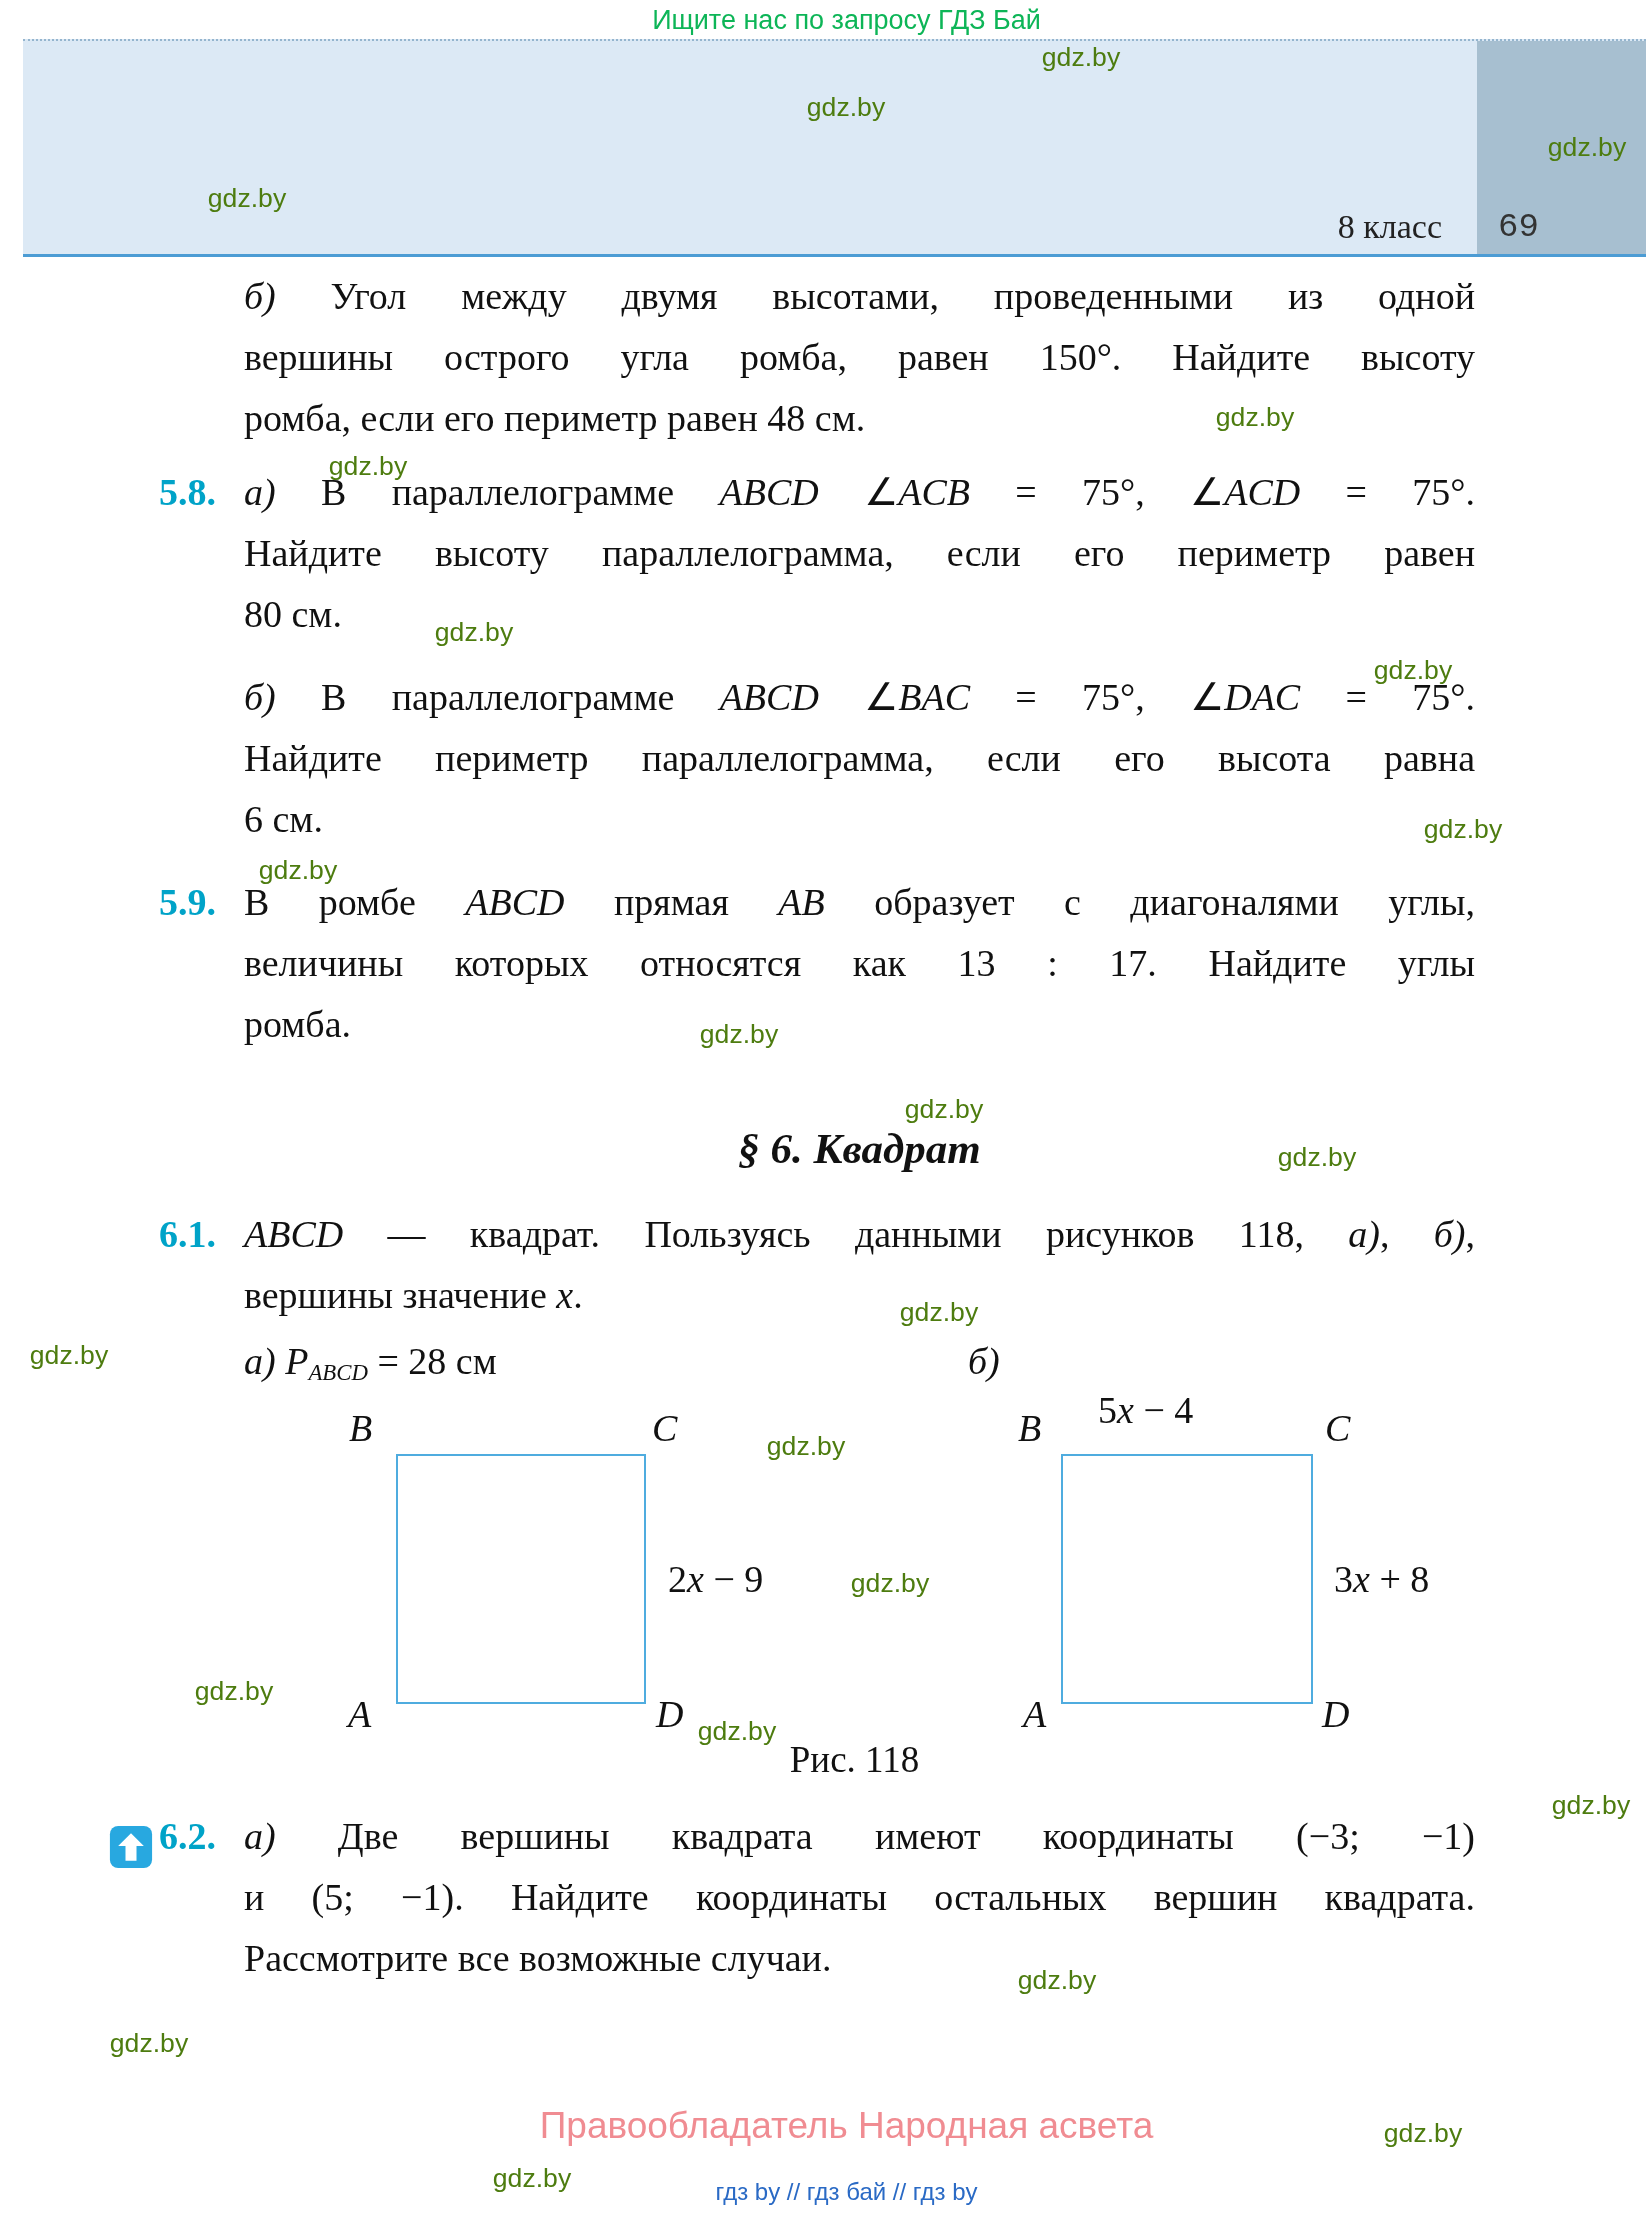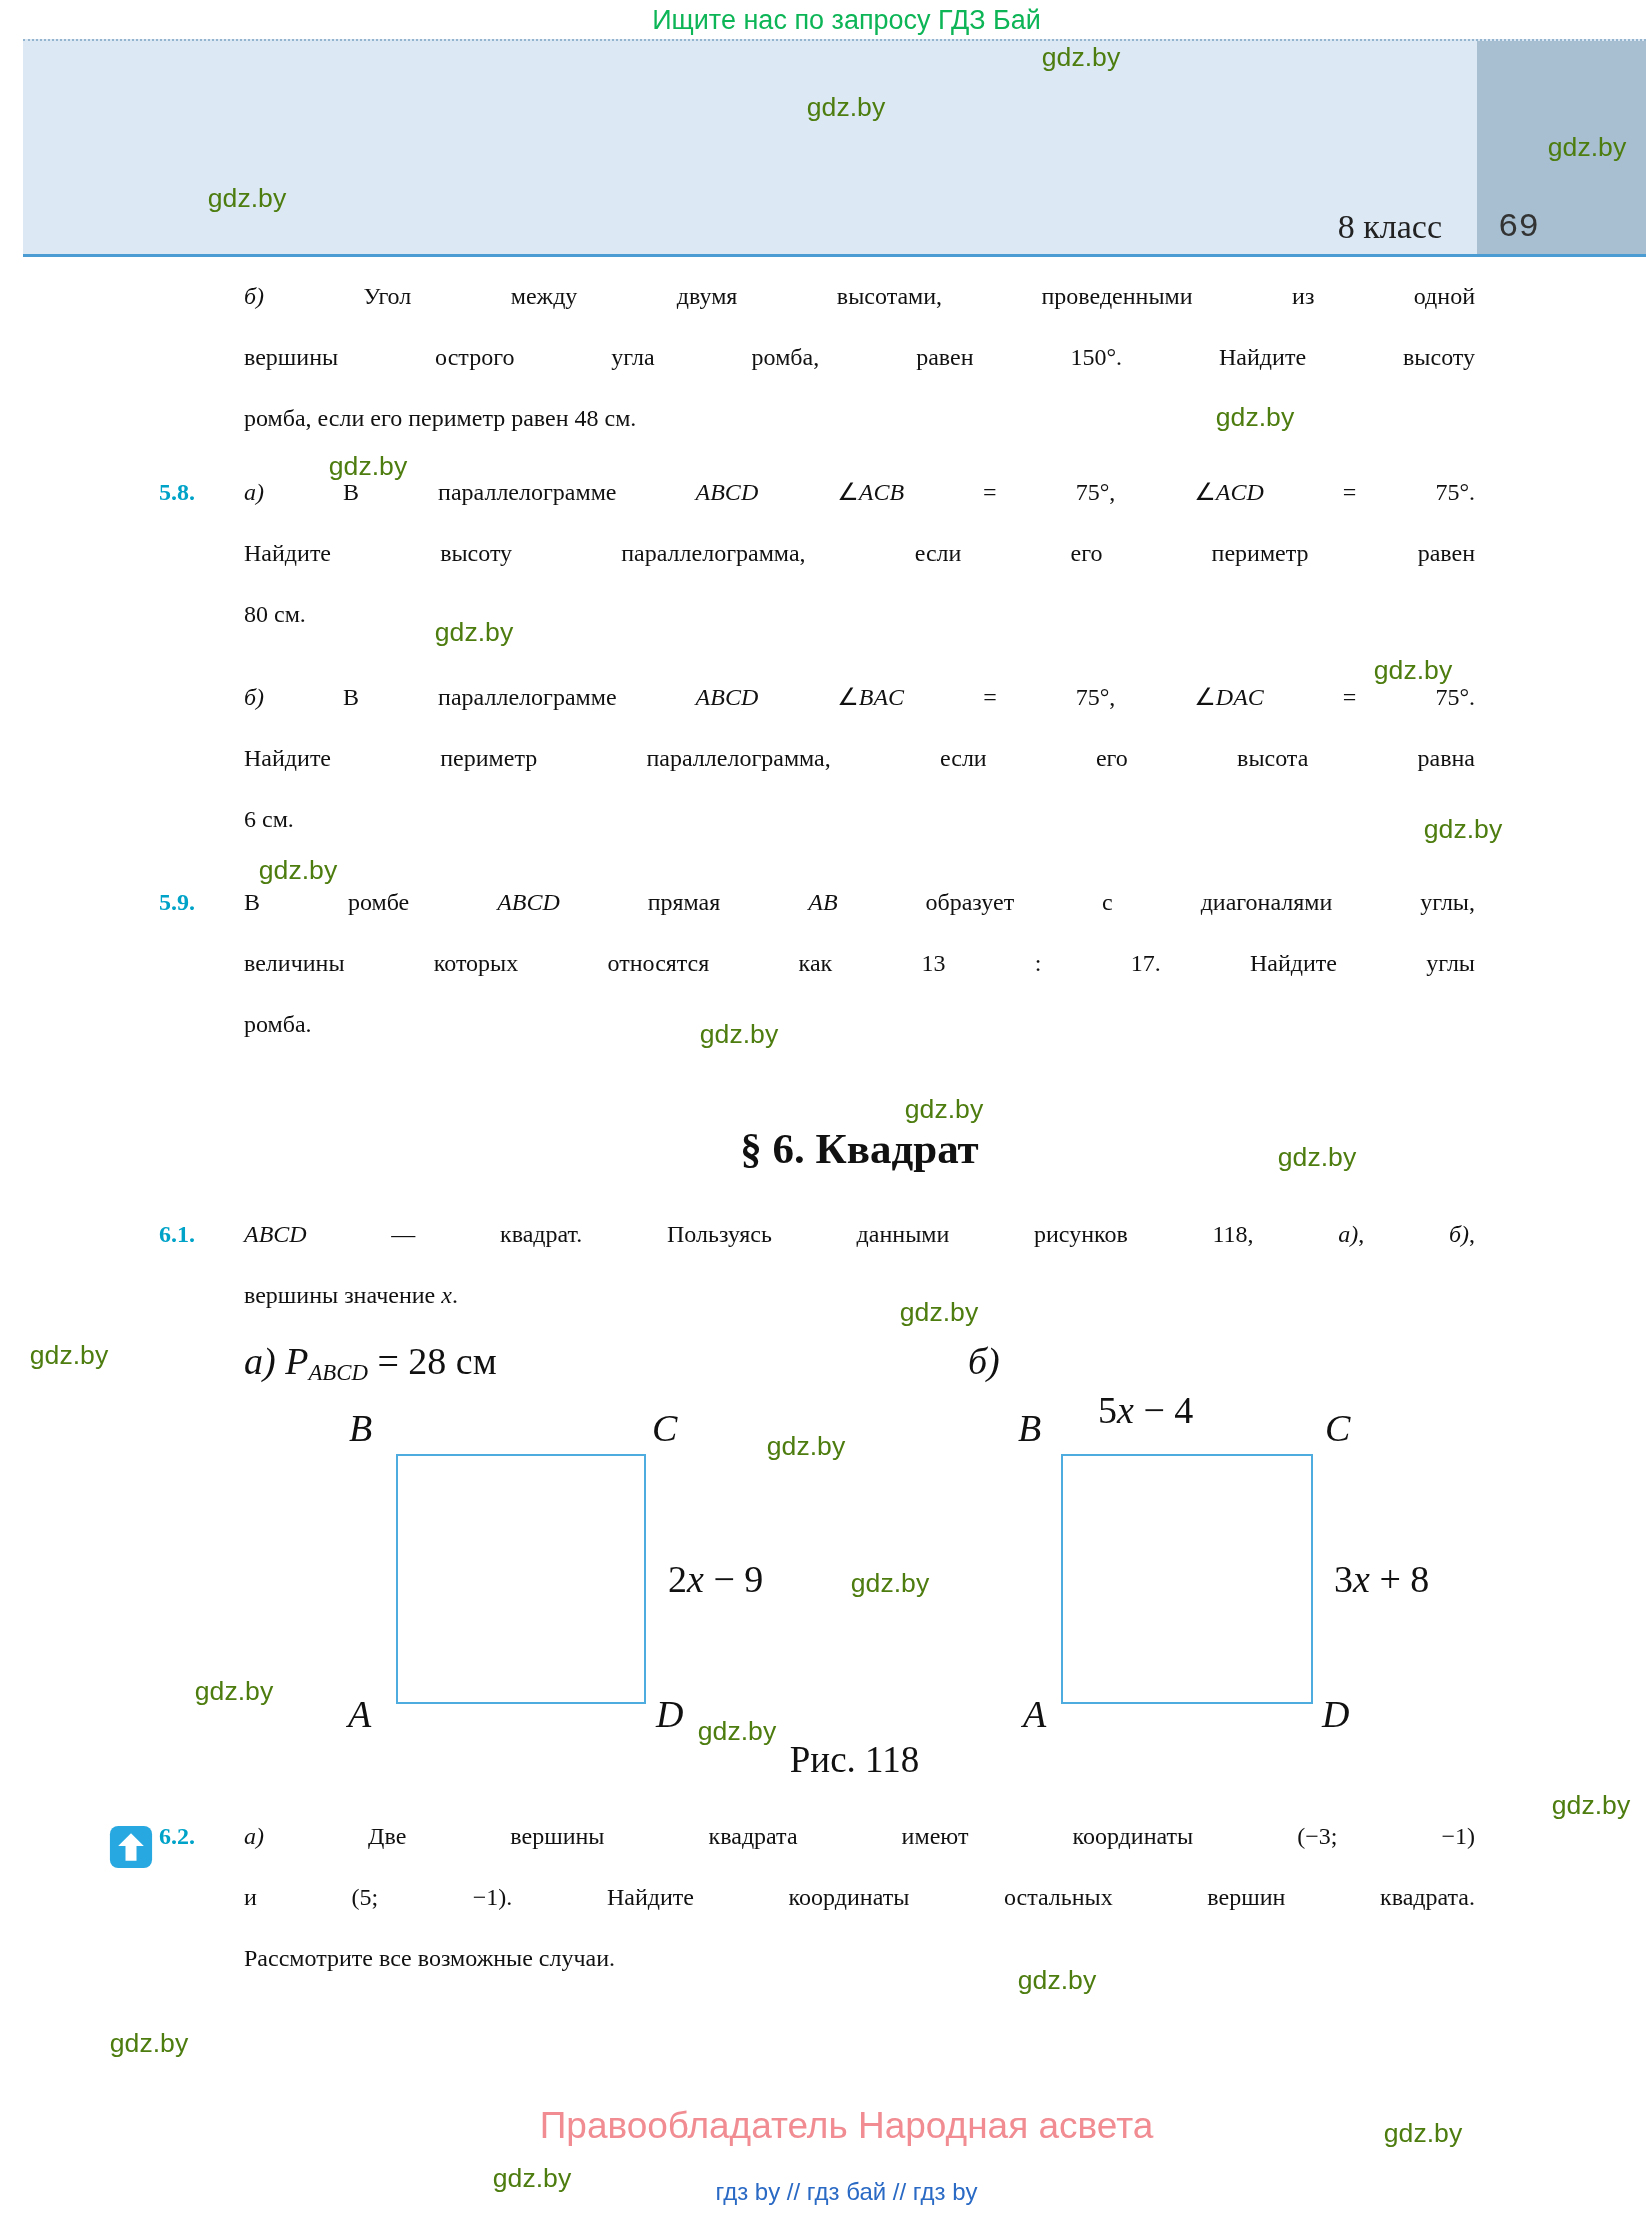--- a/index.html
+++ b/index.html
@@ -13,29 +13,29 @@
     font-family:"Liberation Sans", sans-serif; font-size:27px; color:#0DB557;
   }
   .hdr {
     position:absolute; top:39px; left:0; width:1647px; height:218px;
     background:#DCE9F5; border-top:2.4px dotted #95B5CE; border-bottom:3.2px solid #4C9CD4;
   }
   .grade { position:absolute; right:228px; bottom:8px; font-size:34px; color:#222; }
   .pagebox { position:absolute; right:0; top:0; width:193px; height:100%; background:#A7BFD0; }
   .pageno { position:absolute; left:21px; bottom:8px; font-size:34px; color:#333;font-family:Liberation Mono, monospace; }
 
-  .problem { position:absolute; left:221px; width:1231px; font-size:24px; line-height:61px; }
+  .problem { position:absolute; left:221px; width:1231px; font-size:38px; line-height:61px; }
   .pnum { position:absolute; left:-85px; top:0; color:#00A3C8; font-weight:bold; }
   .tline { text-align:justify; text-align-last:justify; }
   .tlast { text-align:left; text-align-last:left; }
   .it { font-style:italic; }
   .sub { font-size:0.6em; vertical-align:-0.25em; }
 
   .sec { position:absolute; top:1124px; left:221px; width:1231px; text-align:center;
-         font-size:43px; font-weight:bold; }
+         font-size:43px; font-weight:bold;font-style:italic; }
 
   .figtext { position:absolute; font-size:38px; line-height:45px; white-space:nowrap; }
   .square { position:absolute; border:2.4px solid #4FACDF; background:#fff; }
   .cl { position:absolute; font-size:38px; line-height:45px; font-style:italic; }
   .caption { position:absolute; left:373px; top:1738px; width:917px; text-align:center; font-size:37px; }
 
   .picon { position:absolute; left:-135px; top:19.3px; width:44px; height:44px; display:block; }
   .picon svg { display:block; width:44px; height:44px; }
 
   .copyright {

